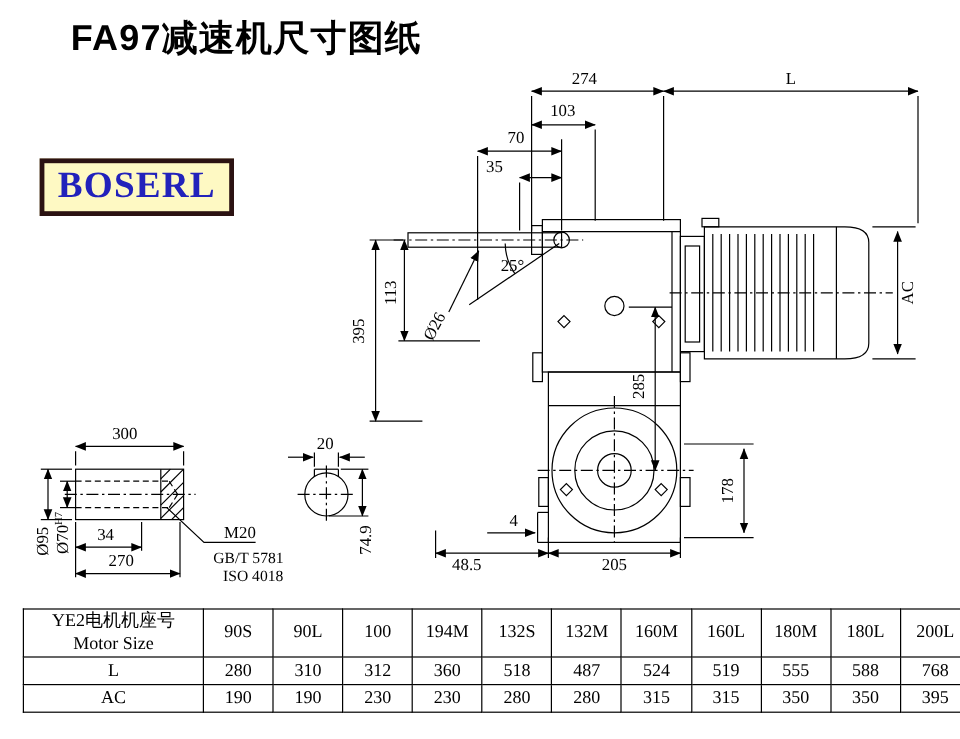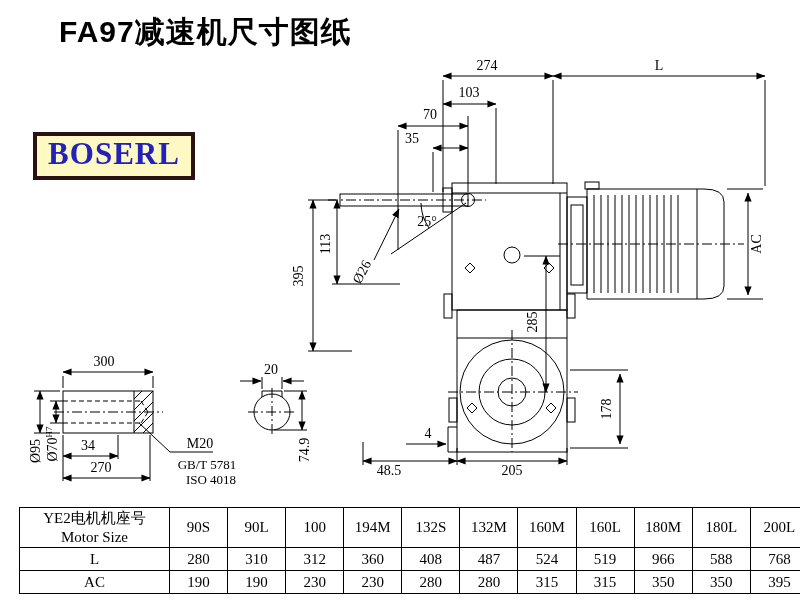--- a/index.html
+++ b/index.html
@@ -299,25 +299,25 @@
     <td>180M</td>
     <td>180L</td>
     <td>200L</td>
   </tr>
   <tr>
     <td>L</td>
     <td>280</td>
     <td>310</td>
     <td>312</td>
     <td>360</td>
-    <td>408</td>
+    <td>518</td>
     <td>487</td>
     <td>524</td>
     <td>519</td>
-    <td>966</td>
+    <td>555</td>
     <td>588</td>
     <td>768</td>
   </tr>
   <tr>
     <td>AC</td>
     <td>190</td>
     <td>190</td>
     <td>230</td>
     <td>230</td>
     <td>280</td>

